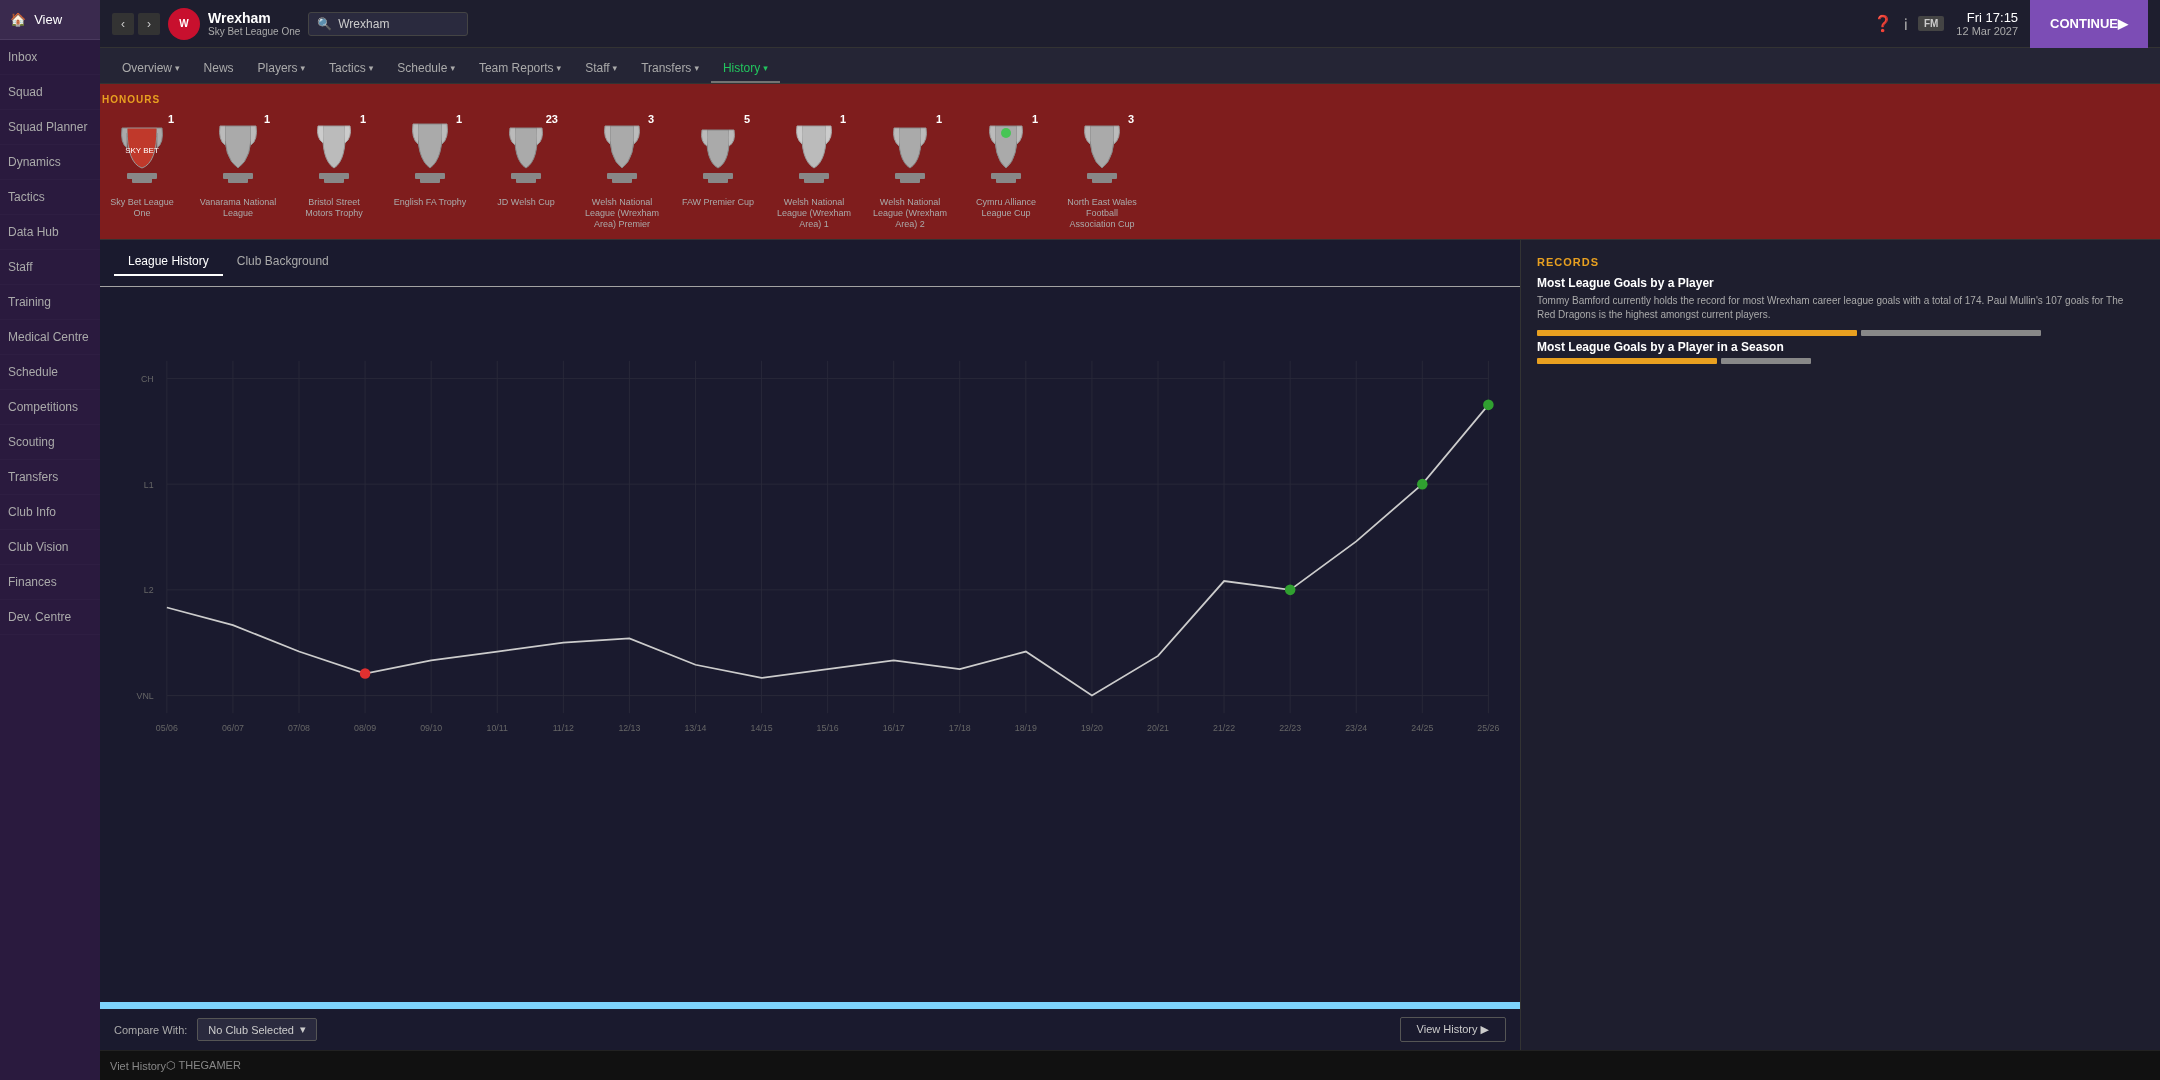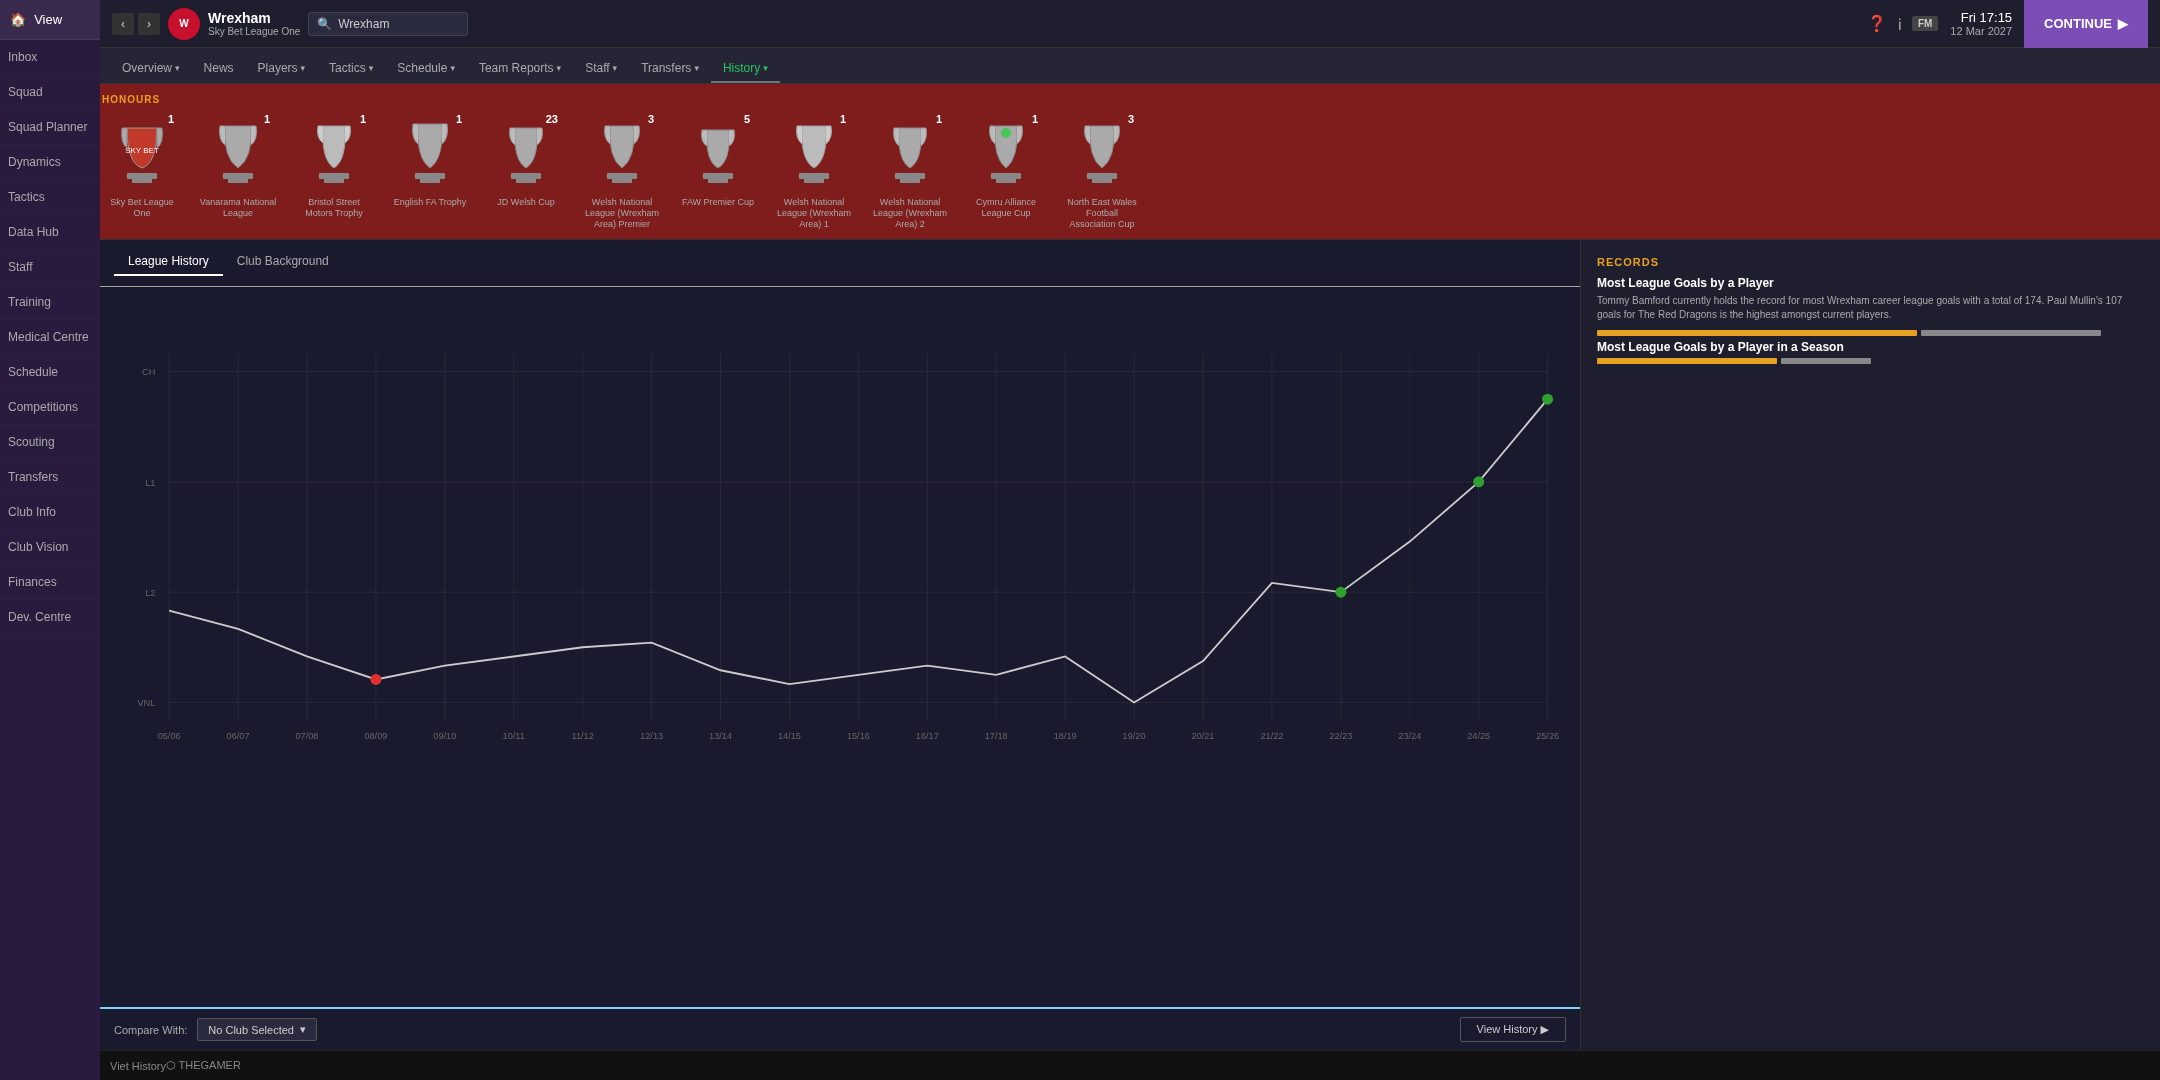--- a/index.html
+++ b/index.html
@@ -137,21 +137,20 @@
     .continue-btn {
       background: #7c4db5;
       color: #fff;
       border: none;
       padding: 8px 20px;
       font-size: 13px;
       font-weight: bold;
       cursor: pointer;
       display: flex;
       align-items: center;
-      gap: 6px;
       height: 48px;
     }
 
     
     .nav-tabs {
       background: #252535;
       height: 36px;
       display: flex;
       align-items: flex-end;
       padding: 0 10px;
@@ -278,21 +277,21 @@
     svg.chart {
       width: 100%;
       height: 480px;
     }
 
     .chart-footer {
       padding: 8px 14px;
       display: flex;
       align-items: center;
       justify-content: space-between;
-      border-top: 2px solid #7dd3fc;
+      border-top: 7px solid #7dd3fc;
     }
     .compare-label {
       font-size: 11px;
       color: #aaa;
     }
     .compare-select {
       background: #2a2a3e;
       border: 1px solid #555;
       color: #ccc;
       padding: 4px 10px;
@@ -308,21 +307,21 @@
       border: 1px solid #555;
       color: #ccc;
       padding: 5px 16px;
       font-size: 11px;
       border-radius: 2px;
       cursor: pointer;
     }
 
     
     .records-panel {
-      width: 580px;
+      width: 640px;
       background: #1e1e2e;
       border-left: 1px solid #333;
       padding: 16px;
       display: flex;
       flex-direction: column;
       gap: 20px;
       overflow-y: auto;
     }
     .records-title {
       font-size: 11px;

